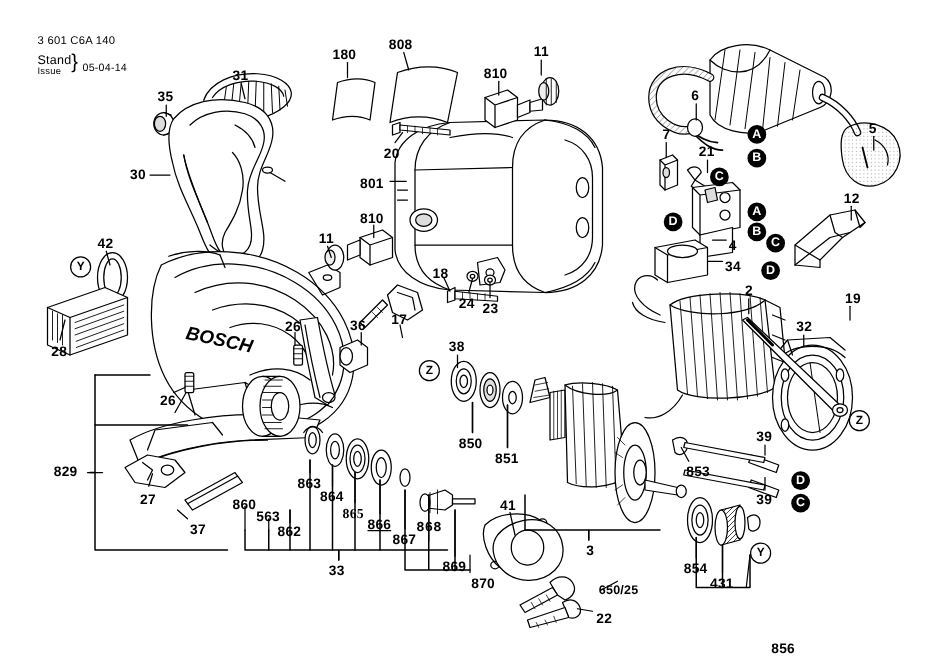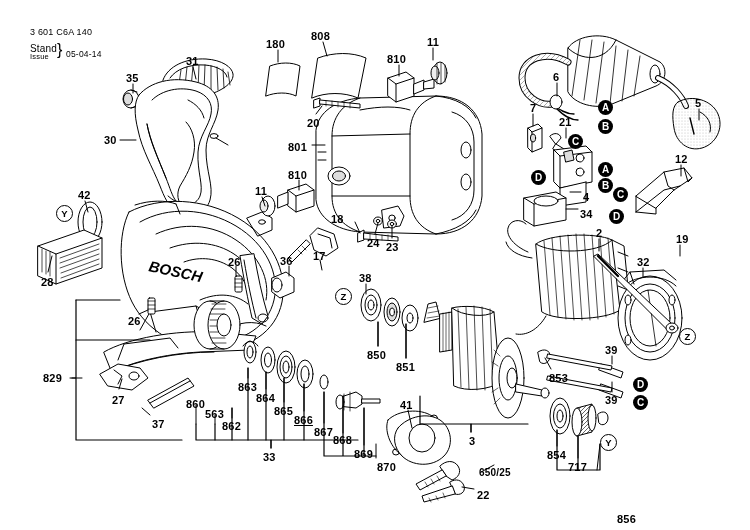--- a/index.html
+++ b/index.html
@@ -623,50 +623,50 @@
       <div class="lbl" style="left: 43px; top: 373px;">829</div>
       <div class="lbl" style="left: 112px; top: 395px;">27</div>
       <div class="lbl" style="left: 152px; top: 419px;">37</div>
       <div class="lbl" style="left: 128px; top: 316px;">26</div>
       <div class="lbl" style="left: 228px; top: 257px;">26</div>
       <div class="lbl" style="left: 186px; top: 399px;">860</div>
       <div class="lbl" style="left: 205px; top: 409px;">563</div>
       <div class="lbl" style="left: 222px; top: 421px;">862</div>
       <div class="lbl" style="left: 238px; top: 382px;">863</div>
       <div class="lbl" style="left: 256px; top: 393px;">864</div>
-      <div class="lbl" style="left: 274px; top: 406px;">865</div>
+      <div class="lbl" style="left: 274px; top: 406px; font-family: Liberation Serif, serif;">865</div>
       <div class="lbl" style="left: 294px; top: 415px; text-decoration: underline;">866</div>
       <div class="lbl" style="left: 314px; top: 427px;">867</div>
-      <div class="lbl" style="left: 333px; top: 435px;">868</div>
+      <div class="lbl" style="left: 333px; top: 418px; font-family: Liberation Mono, monospace;">868</div>
       <div class="lbl" style="left: 354px; top: 449px;">869</div>
       <div class="lbl" style="left: 377px; top: 462px;">870</div>
       <div class="lbl" style="left: 263px; top: 452px;">33</div>
       <div class="lbl" style="left: 266px; top: 39px;">180</div>
       <div class="lbl" style="left: 311px; top: 31px;">808</div>
       <div class="lbl" style="left: 387px; top: 54px;">810</div>
       <div class="lbl" style="left: 427px; top: 37px;">11</div>
       <div class="lbl" style="left: 307px; top: 118px;">20</div>
       <div class="lbl" style="left: 288px; top: 142px;">801</div>
       <div class="lbl" style="left: 288px; top: 170px;">810</div>
       <div class="lbl" style="left: 255px; top: 186px;">11</div>
-      <div class="lbl" style="left: 331px; top: 214px;">18</div>
+      <div class="lbl" style="left: 346px; top: 214px;">18</div>
       <div class="lbl" style="left: 367px; top: 238px;">24</div>
       <div class="lbl" style="left: 386px; top: 242px;">23</div>
       <div class="lbl" style="left: 313px; top: 251px;">17</div>
       <div class="lbl" style="left: 280px; top: 256px;">36</div>
       <div class="lbl" style="left: 359px; top: 273px;">38</div>
       <div class="lbl" style="left: 367px; top: 350px;">850</div>
       <div class="lbl" style="left: 396px; top: 362px;">851</div>
       <div class="lbl" style="left: 400px; top: 400px;">41</div>
       <div class="lbl" style="left: 469px; top: 436px;">3</div>
       <div class="lbl" style="left: 549px; top: 373px;">853</div>
       <div class="lbl sm" style="left: 479px; top: 467px;">650/25</div>
       <div class="lbl" style="left: 477px; top: 490px;">22</div>
       <div class="lbl" style="left: 547px; top: 450px;">854</div>
-      <div class="lbl" style="left: 568px; top: 462px;">717</div>
+      <div class="lbl" style="left: 568px; top: 462px;">431</div>
       <div class="lbl" style="left: 617px; top: 474px; margin-top: 40px;">856</div>
       <div class="lbl" style="left: 553px; top: 72px;">6</div>
       <div class="lbl" style="left: 695px; top: 98px;">5</div>
       <div class="lbl" style="left: 530px; top: 103px;">7</div>
       <div class="lbl" style="left: 559px; top: 117px;">21</div>
       <div class="lbl" style="left: 675px; top: 154px;">12</div>
       <div class="lbl" style="left: 583px; top: 192px;">4</div>
       <div class="lbl" style="left: 580px; top: 209px;">34</div>
       <div class="lbl" style="left: 596px; top: 228px;">2</div>
       <div class="lbl" style="left: 676px; top: 234px;">19</div>

